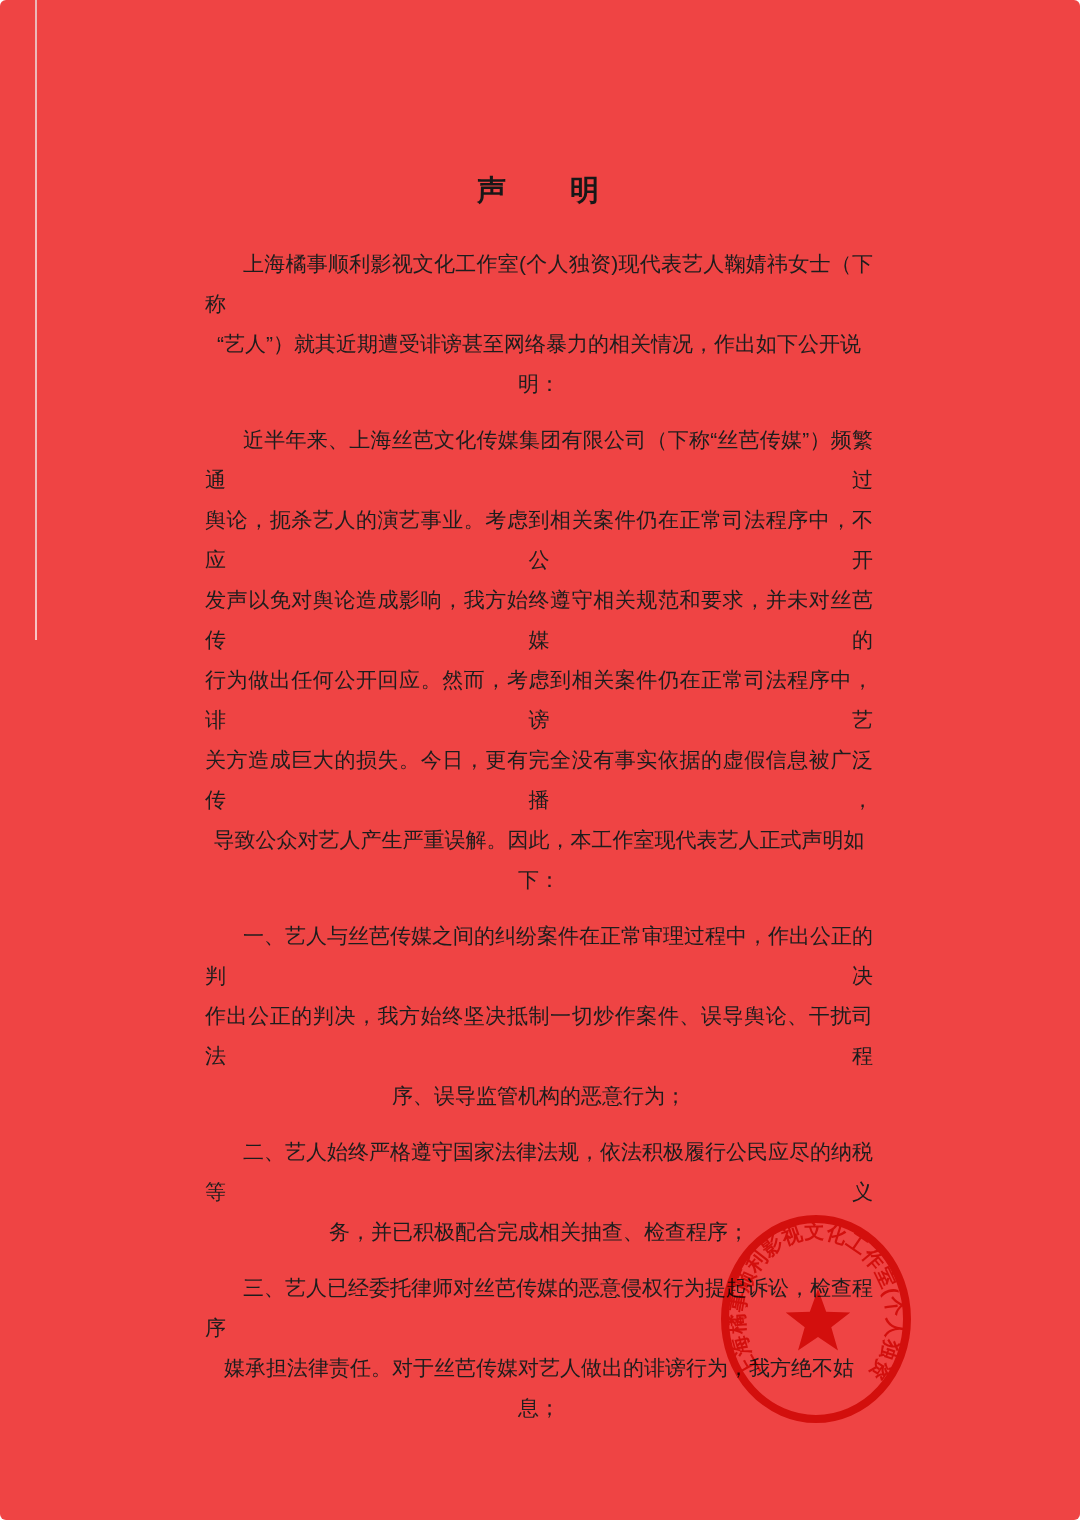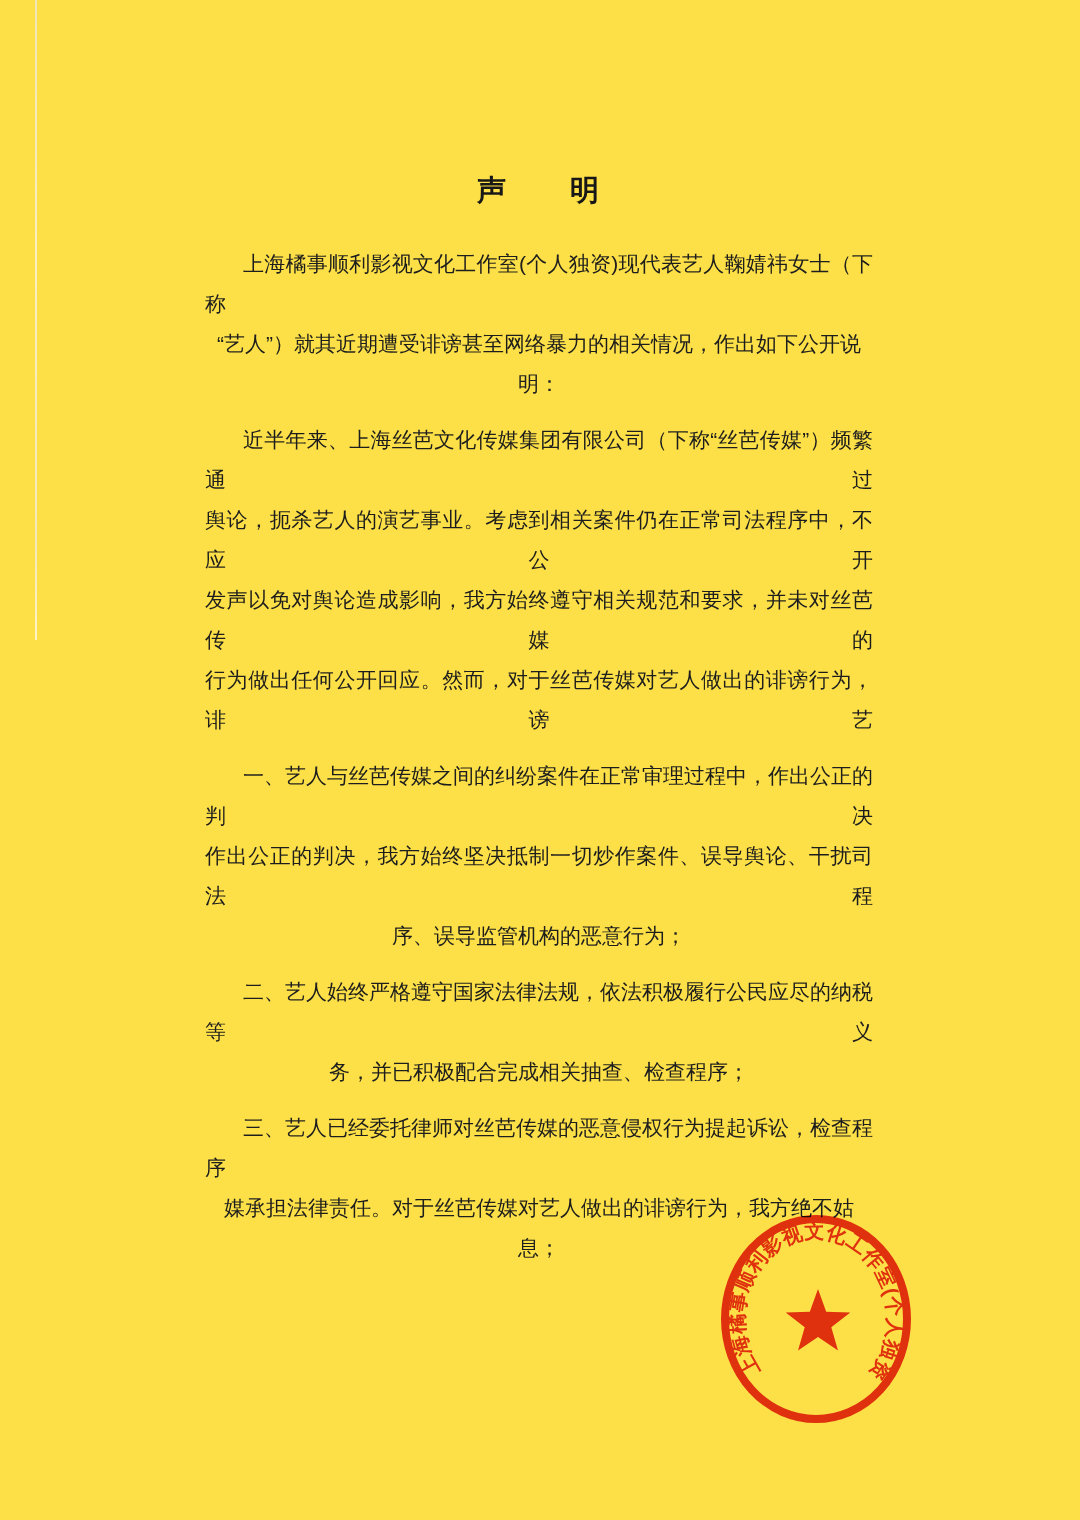--- a/index.html
+++ b/index.html
@@ -5,22 +5,23 @@
   * { margin: 0; padding: 0; box-sizing: border-box; }
   html, body {
     width: 1080px; height: 1520px;
     background: #ffffff;
     overflow: hidden;
     font-family: "Liberation Sans", sans-serif;
   }
   .page {
     position: relative;
     width: 1080px; height: 1520px;
-    background: #fde047;
+    background: #ef4444;
     color: #1c1c1c;
+    border-radius: 6px;
   }
   .scan-line {
     position: absolute;
     left: 35px; top: 0;
     width: 2px; height: 640px;
     background: linear-gradient(#e9e9e9, #f6f6f6 40%, #ededed 85%, #fdfdfd);
     opacity: .7;
   }
   .content {
     position: absolute;
@@ -74,21 +75,23 @@
 
     <div id="paragraphs">
         <div class="para">
           <div class="bline indent">上海橘事顺利影视文化工作室(个人独资)现代表艺人鞠婧祎女士（下称</div>
           <div class="bline last">“艺人”）就其近期遭受诽谤甚至网络暴力的相关情况，作出如下公开说明：</div>
         </div>
         <div class="para">
           <div class="bline indent">近半年来、上海丝芭文化传媒集团有限公司（下称“丝芭传媒”）频繁通过</div>
           <div class="bline">舆论，扼杀艺人的演艺事业。考虑到相关案件仍在正常司法程序中，不应公开</div>
           <div class="bline">发声以免对舆论造成影响，我方始终遵守相关规范和要求，并未对丝芭传媒的</div>
-          <div class="bline">行为做出任何公开回应。然而，对于丝芭传媒对艺人做出的诽谤行为，诽谤艺</div>
+          <div class="bline">行为做出任何公开回应。然而，考虑到相关案件仍在正常司法程序中，诽谤艺</div>
+          <div class="bline">关方造成巨大的损失。今日，更有完全没有事实依据的虚假信息被广泛传播，</div>
+          <div class="bline last">导致公众对艺人产生严重误解。因此，本工作室现代表艺人正式声明如下：</div>
         </div>
         <div class="para">
           <div class="bline indent">一、艺人与丝芭传媒之间的纠纷案件在正常审理过程中，作出公正的判决</div>
           <div class="bline">作出公正的判决，我方始终坚决抵制一切炒作案件、误导舆论、干扰司法程</div>
           <div class="bline last">序、误导监管机构的恶意行为；</div>
         </div>
         <div class="para">
           <div class="bline indent">二、艺人始终严格遵守国家法律法规，依法积极履行公民应尽的纳税等义</div>
           <div class="bline last">务，并已积极配合完成相关抽查、检查程序；</div>
         </div>

